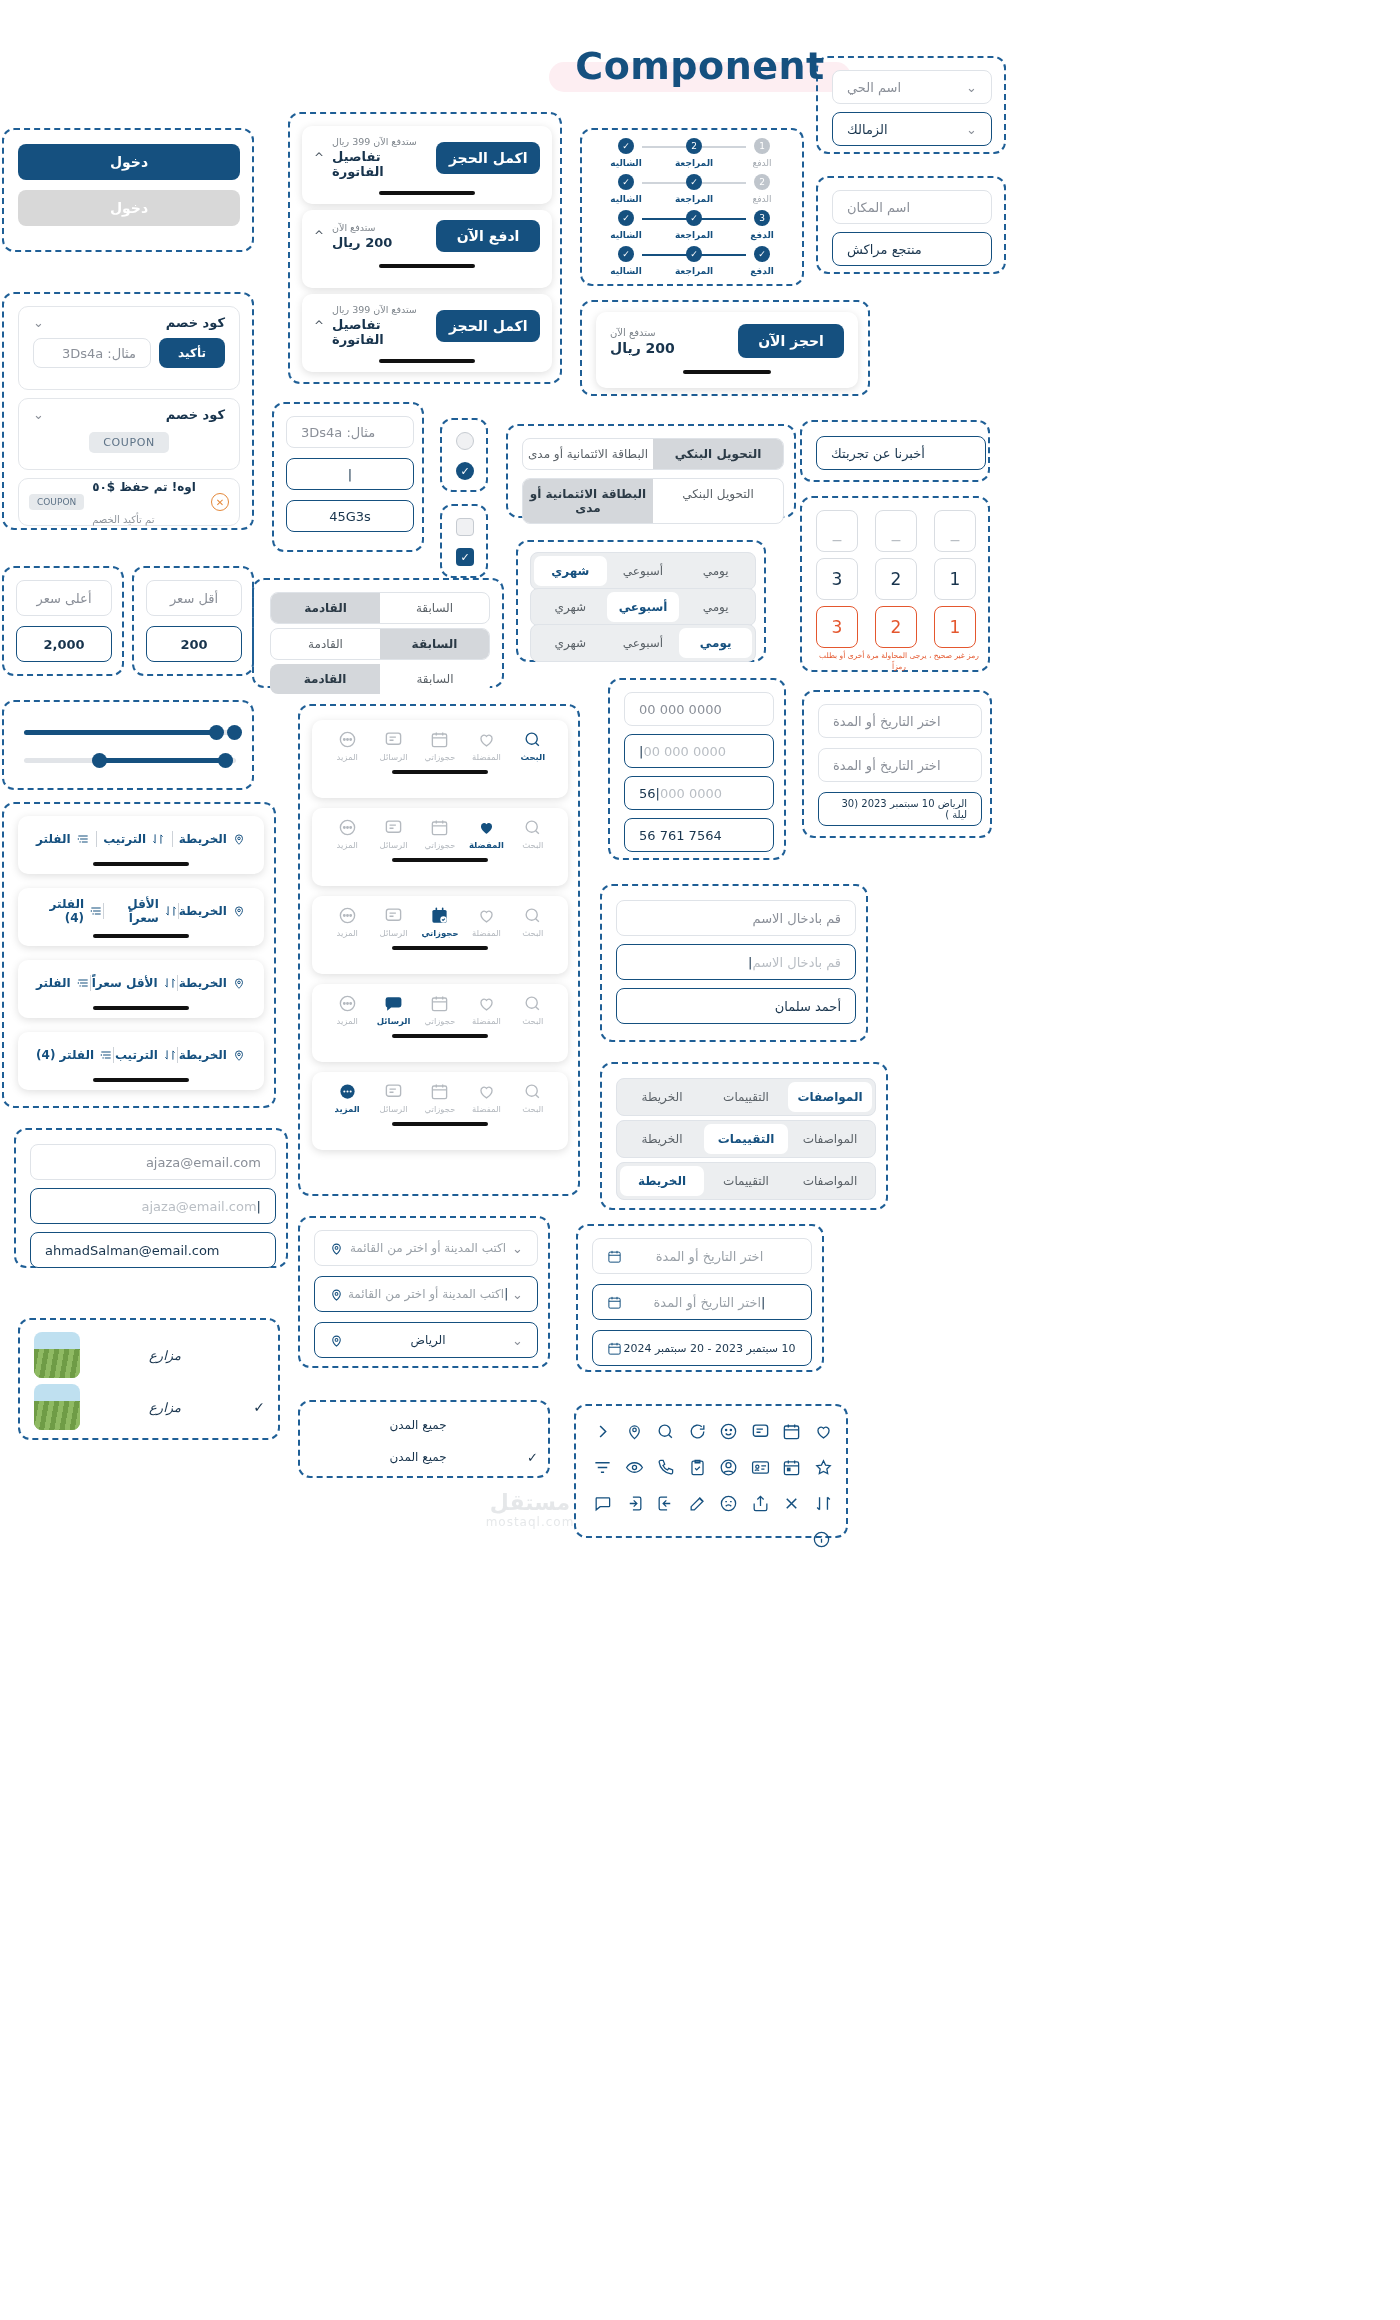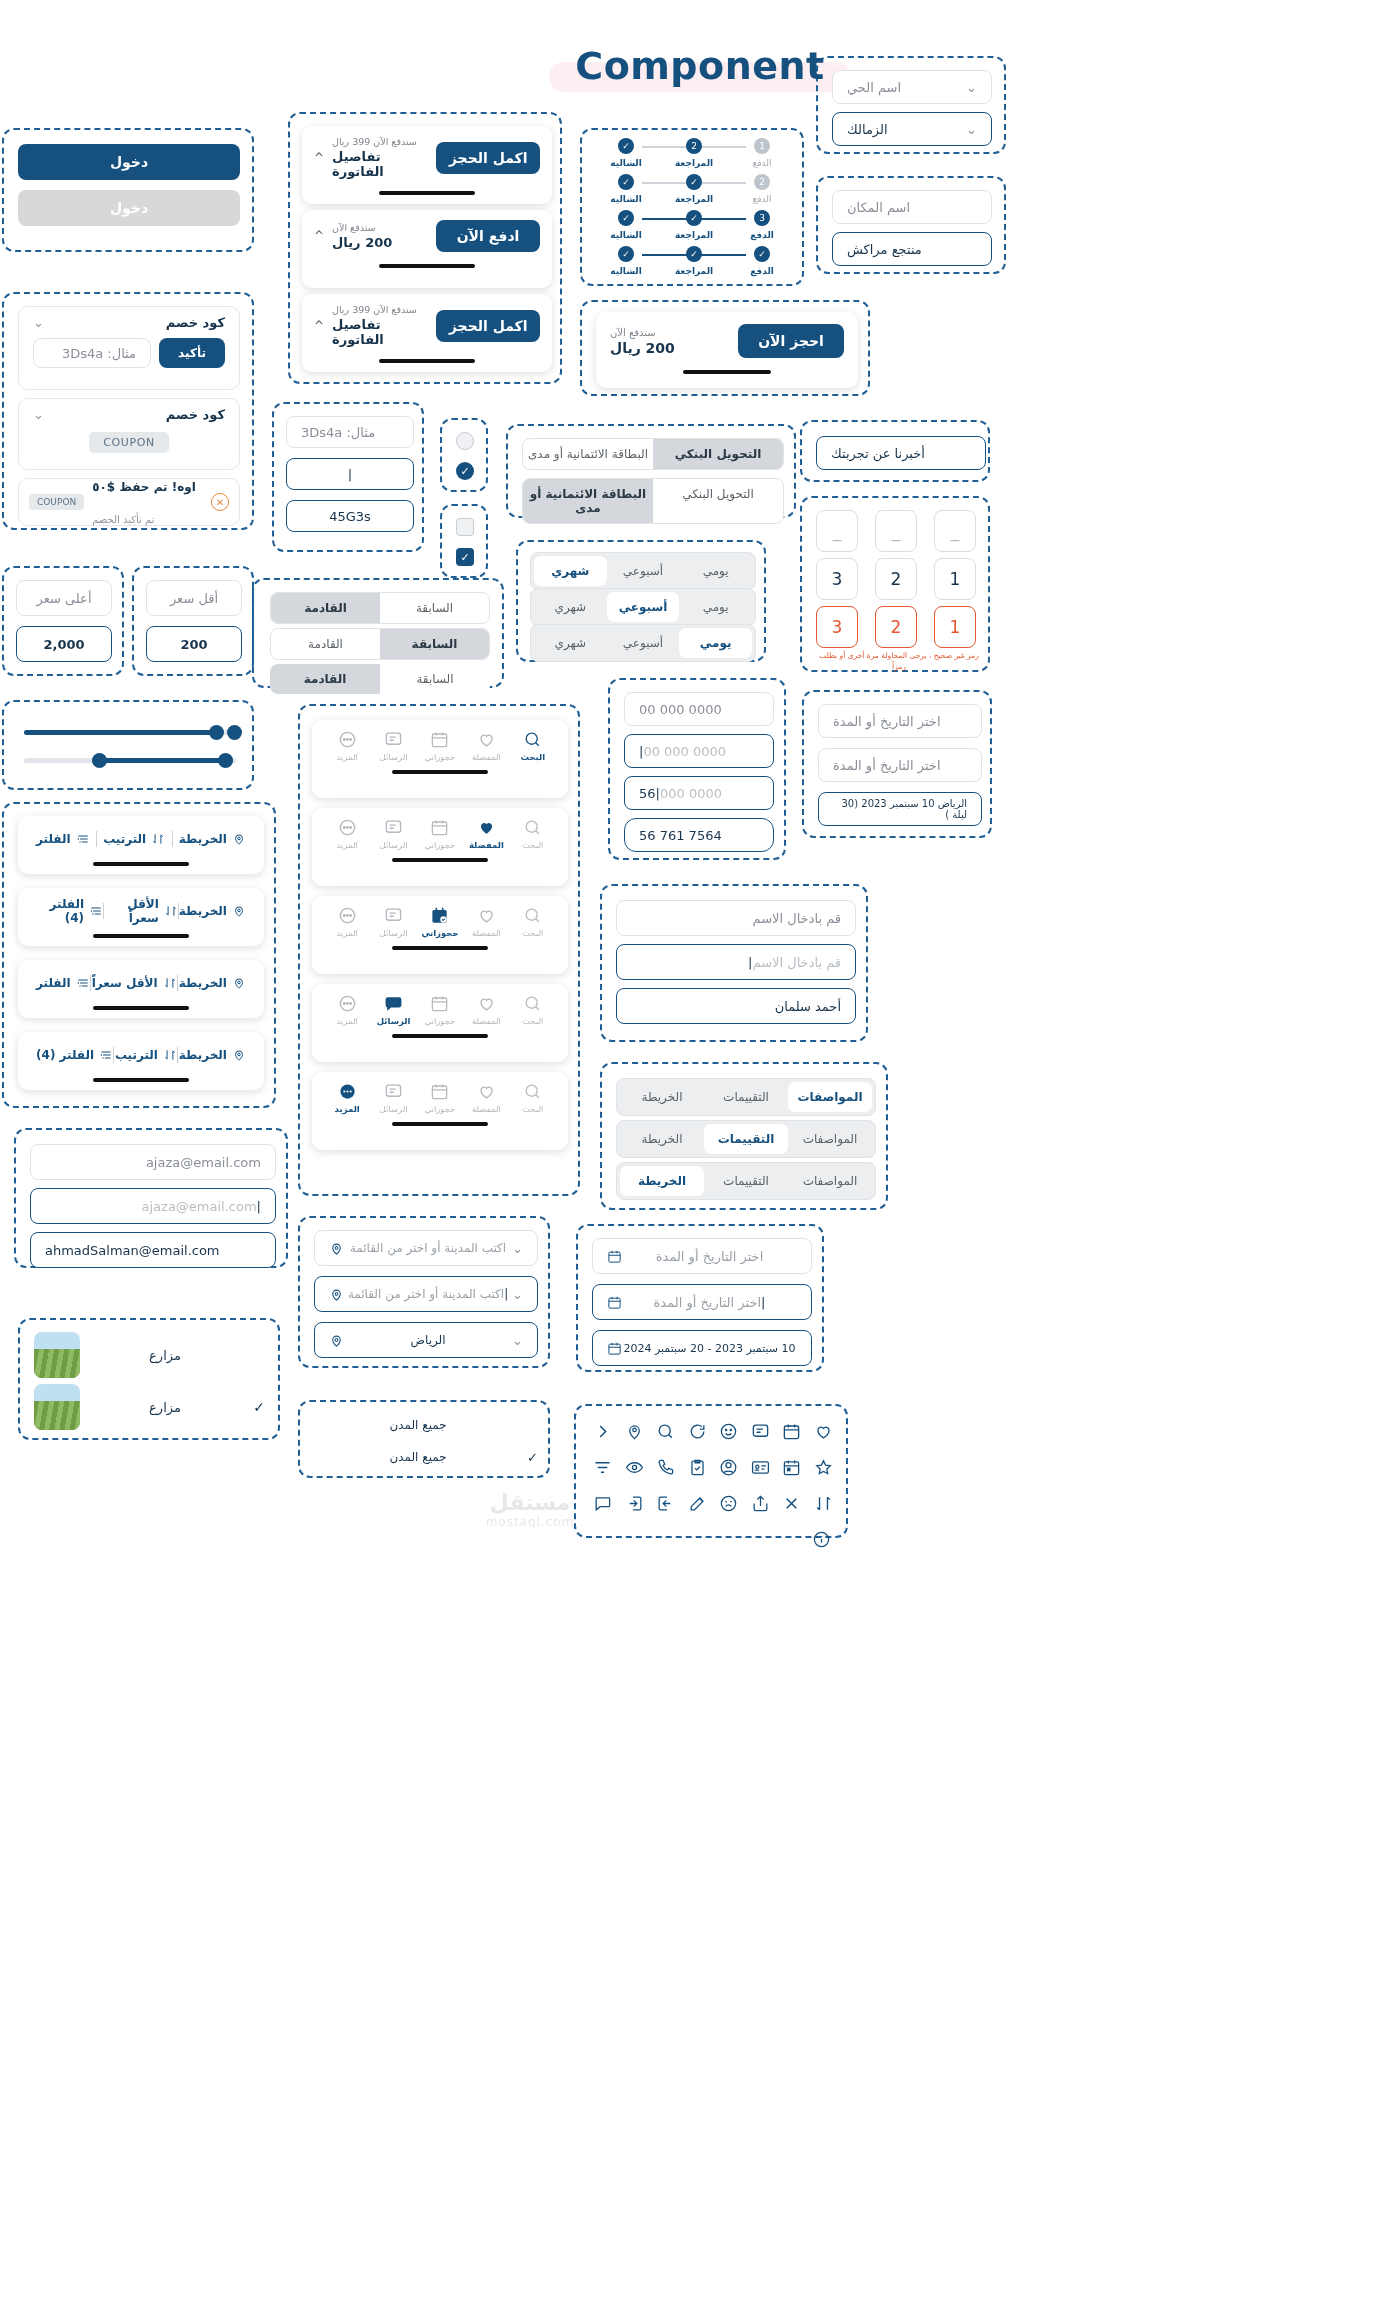--- a/index.html
+++ b/index.html
@@ -299,21 +299,21 @@
 
   <div class="grp" style="left:14px; top:1128px; width:274px; height:140px;">
     <div class="inp" style="position:absolute;left:14px;top:14px;width:246px;height:36px;">ajaza@email.com</div>
     <div class="inp active" style="position:absolute;left:14px;top:58px;width:246px;height:36px;color:#b9bec4;">
         <span style="color:#18344d;">|</span>
         <span>ajaza@email.com</span>
       </div>
     <div class="inp filled" style="position:absolute;left:14px;top:102px;width:246px;height:36px;direction:ltr;justify-content:flex-start;">ahmadSalman@email.com</div>
   </div>
 
-  <div class="grp" style="left:18px; top:1318px; width:262px; height:122px;">
+  <div class="grp" style="left:18px; top:1318px; width:262px; height:122px;font-style:italic;">
     <div style="position:absolute;left:14px;top:12px;width:234px;height:46px;display:flex;align-items:center;gap:12px;">
       <span style="width:18px;flex:none;"></span>
       <span style="flex:1;text-align:center;font-size:13px;">مزارع</span>
       <span class="imgthumb">
           <span class="sky"></span>
           <span class="field"></span>
         </span>
     </div>
     <div style="position:absolute;left:14px;top:64px;width:234px;height:46px;display:flex;align-items:center;gap:12px;">
       <span style="width:18px;flex:none;color:#18344d;font-size:14px;text-align:center;">✓</span>
@@ -762,21 +762,21 @@
     <div class="inp" style="position:absolute;left:14px;top:12px;width:150px;height:34px;justify-content:flex-start;direction:ltr;">00 000 0000</div>
     <div class="inp active" style="position:absolute;left:14px;top:54px;width:150px;height:34px;justify-content:flex-start;direction:ltr;color:#b9bec4;">
         <span style="color:#18344d;">|</span>
         <span>00 000 0000</span>
       </div>
     <div class="inp active" style="position:absolute;left:14px;top:96px;width:150px;height:34px;justify-content:flex-start;direction:ltr;color:#b9bec4;">
         <span style="color:#18344d;">56</span>
         <span style="color:#18344d;">|</span>
         <span>000 0000</span>
       </div>
-    <div class="inp filled" style="position:absolute;left:14px;top:138px;width:150px;height:34px;justify-content:flex-start;direction:ltr;border-radius:12px;">56 761 7564</div>
+    <div class="inp filled" style="position:absolute;left:14px;top:138px;width:150px;height:34px;justify-content:flex-start;direction:ltr;">56 761 7564</div>
   </div>
 
   <div class="grp" style="left:600px; top:884px; width:268px; height:158px;">
     <div class="inp" style="position:absolute;left:14px;top:14px;width:240px;height:36px;">قم بادخال الاسم</div>
     <div class="inp active" style="position:absolute;left:14px;top:58px;width:240px;height:36px;color:#b9bec4;">
         <span>قم بادخال الاسم</span>
         <span style="color:#18344d;">|</span>
       </div>
     <div class="inp filled" style="position:absolute;left:14px;top:102px;width:240px;height:36px;">أحمد سلمان</div>
   </div>

